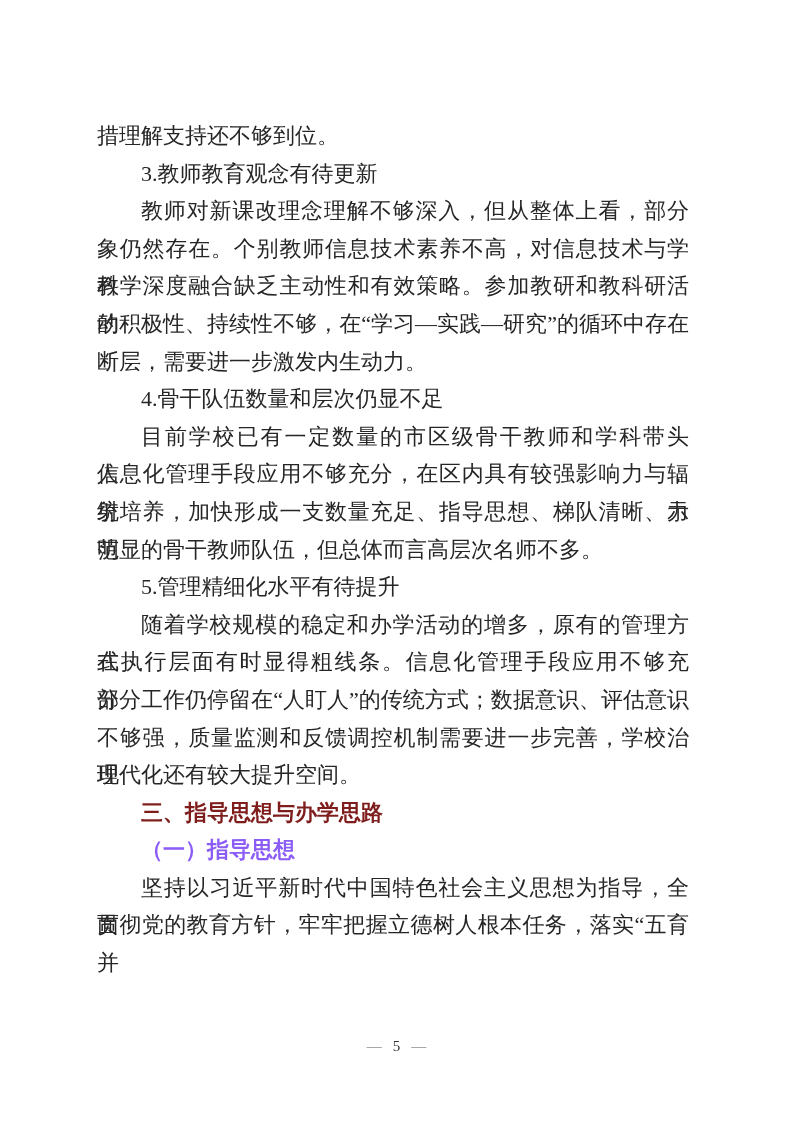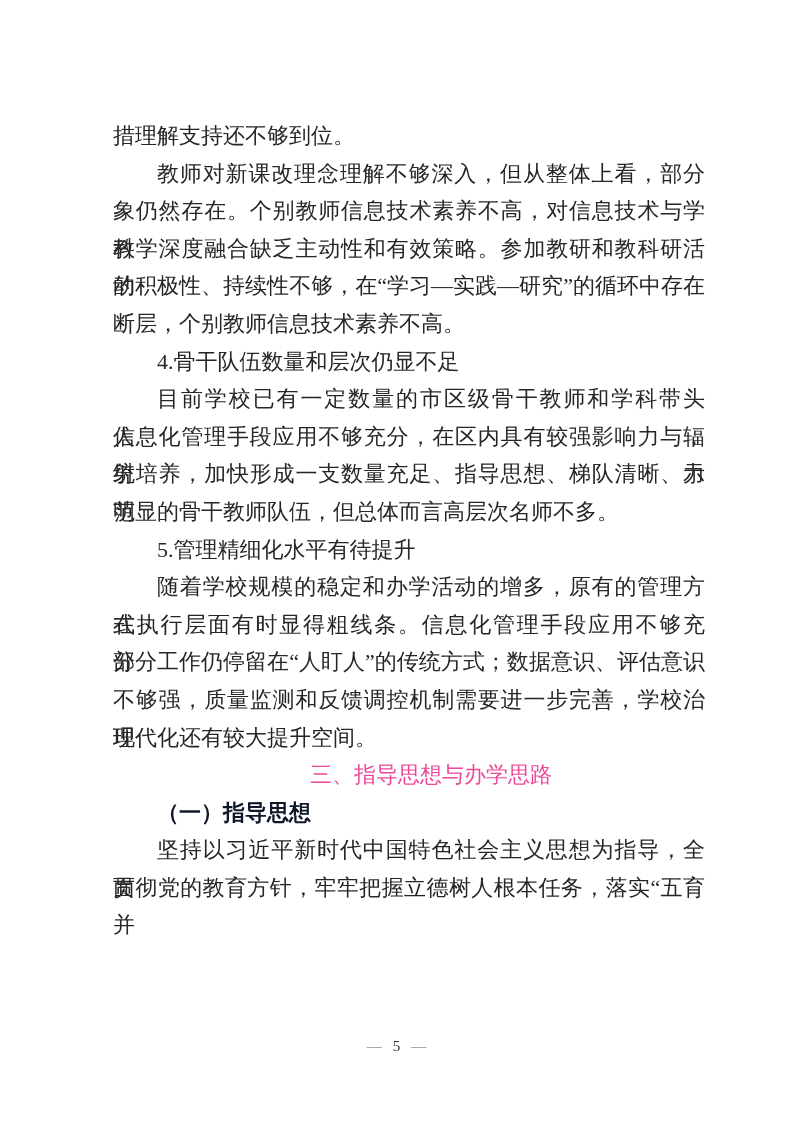--- a/index.html
+++ b/index.html
@@ -10,48 +10,47 @@
   .page {
     position: relative;
     width: 793px;
     height: 1122px;
     background: #ffffff;
     overflow: hidden;
     font-family: "Liberation Serif", "DejaVu Serif", serif;
   }
   .text-block {
     position: absolute;
-    left: 113px;
+    left: 97px;
     top: 117px;
     width: 592px;
   }
   .ln {
     font-size: 22px;
     line-height: 37.6px;
     height: 37.6px;
     color: #262626;
     font-weight: 400;
   }
   .ind {
     text-indent: 44px;
   }
   .fill {
     text-align: justify;
     text-align-last: justify;
     text-justify: inter-character;
   }
   .h1 {
     font-family: "Liberation Sans", "DejaVu Sans", sans-serif;
-    font-weight: 400;
-    color: #ec4899;
-    text-align: center;
+    font-weight: 700;
+    color: #7f1d1d;
   }
   .h2 {
     font-weight: 700;
-    color: #0f172a;
+    color: #8b5cf6;
   }
   .footer {
     position: absolute;
     top: 1036px;
     left: 0;
     width: 100%;
     text-align: center;
     font-size: 15px;
     line-height: 20px;
   }
@@ -62,25 +61,26 @@
     color: #333333;
     margin: 0 11px;
   }
 </style>
 </head>
 <body>
 
 <div class="page">
   <div class="text-block">
     <div class="ln">措理解支持还不够到位。</div>
+    <div class="ln ind">3.教师教育观念有待更新</div>
     <div class="ln ind fill">教师对新课改理念理解不够深入，但从整体上看，部分</div>
     <div class="ln fill">象仍然存在。个别教师信息技术素养不高，对信息技术与学科</div>
     <div class="ln fill">教学深度融合缺乏主动性和有效策略。参加教研和教科研活动</div>
     <div class="ln fill">的积极性、持续性不够，在“学习—实践—研究”的循环中存在</div>
-    <div class="ln">断层，个别教师信息技术素养不高。</div>
+    <div class="ln">断层，需要进一步激发内生动力。</div>
     <div class="ln ind">4.骨干队伍数量和层次仍显不足</div>
     <div class="ln ind fill">目前学校已有一定数量的市区级骨干教师和学科带头人，</div>
     <div class="ln fill">信息化管理手段应用不够充分，在区内具有较强影响力与辐射力</div>
     <div class="ln fill">统培养，加快形成一支数量充足、指导思想、梯队清晰、示范</div>
     <div class="ln">明显的骨干教师队伍，但总体而言高层次名师不多。</div>
     <div class="ln ind">5.管理精细化水平有待提升</div>
     <div class="ln ind fill">随着学校规模的稳定和办学活动的增多，原有的管理方式</div>
     <div class="ln fill">在执行层面有时显得粗线条。信息化管理手段应用不够充分，</div>
     <div class="ln fill">部分工作仍停留在“人盯人”的传统方式；数据意识、评估意识</div>
     <div class="ln fill">不够强，质量监测和反馈调控机制需要进一步完善，学校治理</div>

